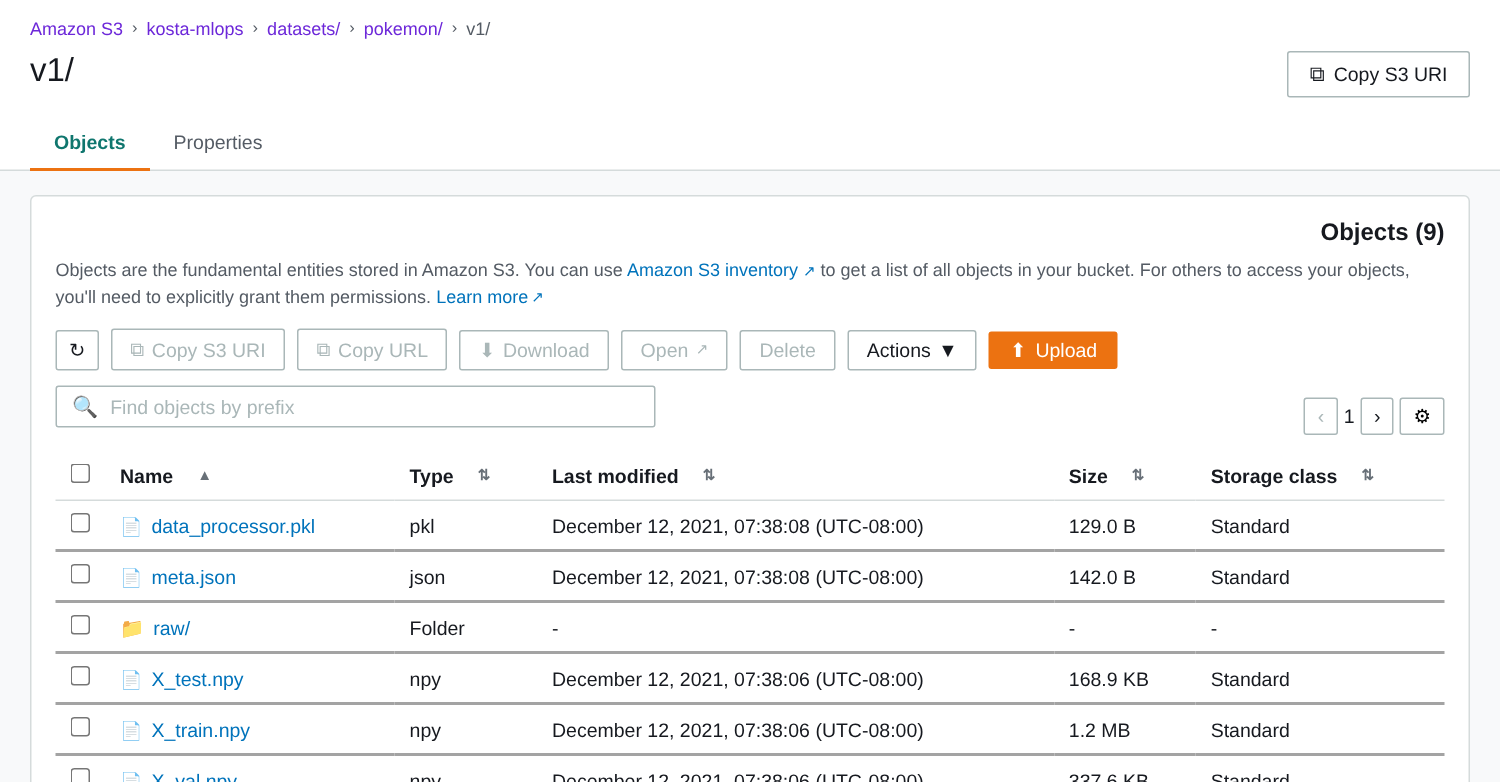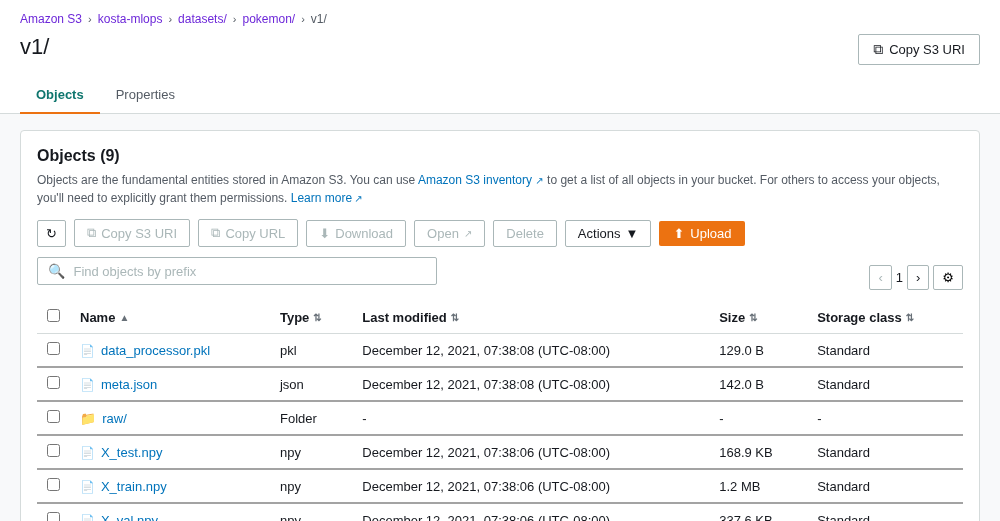--- a/index.html
+++ b/index.html
@@ -16,21 +16,21 @@
 
     .tabs { display: flex; border-bottom: 1px solid #d5dbdb; padding: 0 20px; }
     .tab { padding: 10px 16px 10px; font-size: 13px; cursor: pointer; border-bottom: 2px solid transparent; margin-bottom: -1px; color: #545b64; }
     .tab.active { color: #0f766e; border-bottom-color: #ec7211; font-weight: 700; }
 
     .content { padding: 16px 20px; background: #f8f9fa; min-height: 400px; }
 
     .objects-card { background: #fff; border: 1px solid #d5dbdb; border-radius: 4px; padding: 16px; }
 
     .objects-header { margin-bottom: 8px; }
-    .objects-title { font-size: 16px; font-weight: 600; margin-bottom: 6px; }
+    .objects-title { font-size: 16px; font-weight: 600; margin-bottom: 6px; text-align: right; }
     .objects-desc { font-size: 12px; color: #545b64; line-height: 1.5; }
     .objects-desc a { color: #0073bb; text-decoration: none; }
     .learn-more { display: inline-flex; align-items: center; gap: 2px; }
     .ext-icon { font-size: 10px; }
 
     .toolbar { display: flex; align-items: center; gap: 8px; margin: 12px 0 10px; flex-wrap: wrap; }
     .toolbar-btn { display: flex; align-items: center; gap: 5px; padding: 5px 12px; border: 1px solid #aab7b8; background: #fff; border-radius: 2px; cursor: pointer; font-size: 13px; color: #16191f; white-space: nowrap; }
     .toolbar-btn.disabled { color: #aab7b8; cursor: default; }
     .toolbar-btn.actions { font-weight: 500; }
     .upload-btn { display: flex; align-items: center; gap: 6px; padding: 5px 14px; border: none; background: #ec7211; border-radius: 2px; cursor: pointer; font-size: 13px; color: #fff; font-weight: 500; }
@@ -38,21 +38,21 @@
 
     .search-bar { display: flex; align-items: center; border: 1px solid #aab7b8; border-radius: 2px; padding: 5px 10px; gap: 8px; margin-bottom: 12px; }
     .search-bar input { border: none; outline: none; flex: 1; font-size: 13px; color: #16191f; }
     .search-bar input::placeholder { color: #aab7b8; }
     .search-icon { color: #687078; font-size: 14px; }
 
     table { width: 100%; border-collapse: collapse; font-size: 13px; }
     thead tr { border-bottom: 1px solid #d5dbdb; }
     thead th { padding: 8px 10px; text-align: left; font-weight: 600; color: #16191f; white-space: nowrap; user-select: none; }
     thead th.sortable { cursor: pointer; }
-    thead th .th-inner { display: flex; align-items: center; gap: 4px; }
+    thead th .th-inner { display: flex; align-items: center; gap: 16px; }
     .sort-icon { color: #687078; font-size: 10px; }
     tbody tr { border-bottom: 2px solid #a3a3a3; }
     tbody td { padding: 8px 10px; color: #16191f; vertical-align: middle; }
     tbody td a { color: #0073bb; text-decoration: none; }
     .file-icon { margin-right: 6px; color: #687078; font-size: 12px; }
     .folder-icon { margin-right: 6px; color: #687078; }
 
     .checkbox-col { width: 30px; }
     input[type=checkbox] { cursor: pointer; }
     .pagination-btn { padding: 4px 8px; border: 1px solid #aab7b8; background: #fff; border-radius: 2px; cursor: pointer; font-size: 13px; color: #16191f; }

